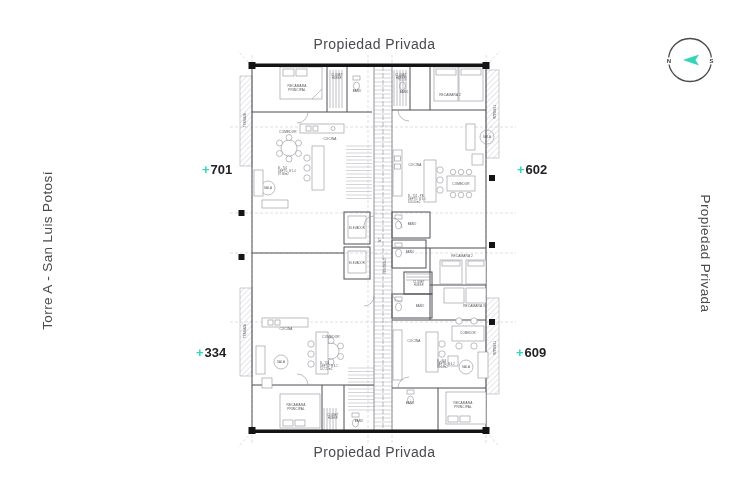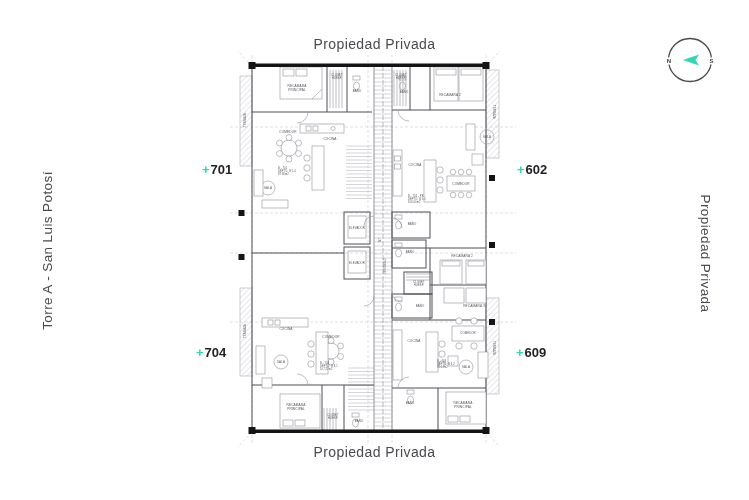--- a/index.html
+++ b/index.html
@@ -50,21 +50,21 @@
   <div class="unit-tag" style="left:202px;top:162px">
     <span class="plus">+</span><span>701</span>
   </div>
   <div class="unit-tag" style="left:517px;top:162px">
     <span class="plus">+</span><span>602</span>
   </div>
   <div class="unit-tag" style="left:516px;top:345px">
     <span class="plus">+</span><span>609</span>
   </div>
   <div class="unit-tag" style="left:196px;top:345px">
-    <span class="plus">+</span><span>704</span>
+    <span class="plus">+</span><span>334</span>
   </div>
 
   <svg style="left:0;top:0" width="749" height="500" viewBox="0 0 749 500">
     <defs>
       <pattern id="hatch" width="4" height="4" patternUnits="userSpaceOnUse" patternTransform="rotate(45)">
         <line x1="0" y1="0" x2="0" y2="4" stroke="#b6b6be" stroke-width="0.7"></line>
       </pattern>
     </defs>
 
     <g class="dash">

